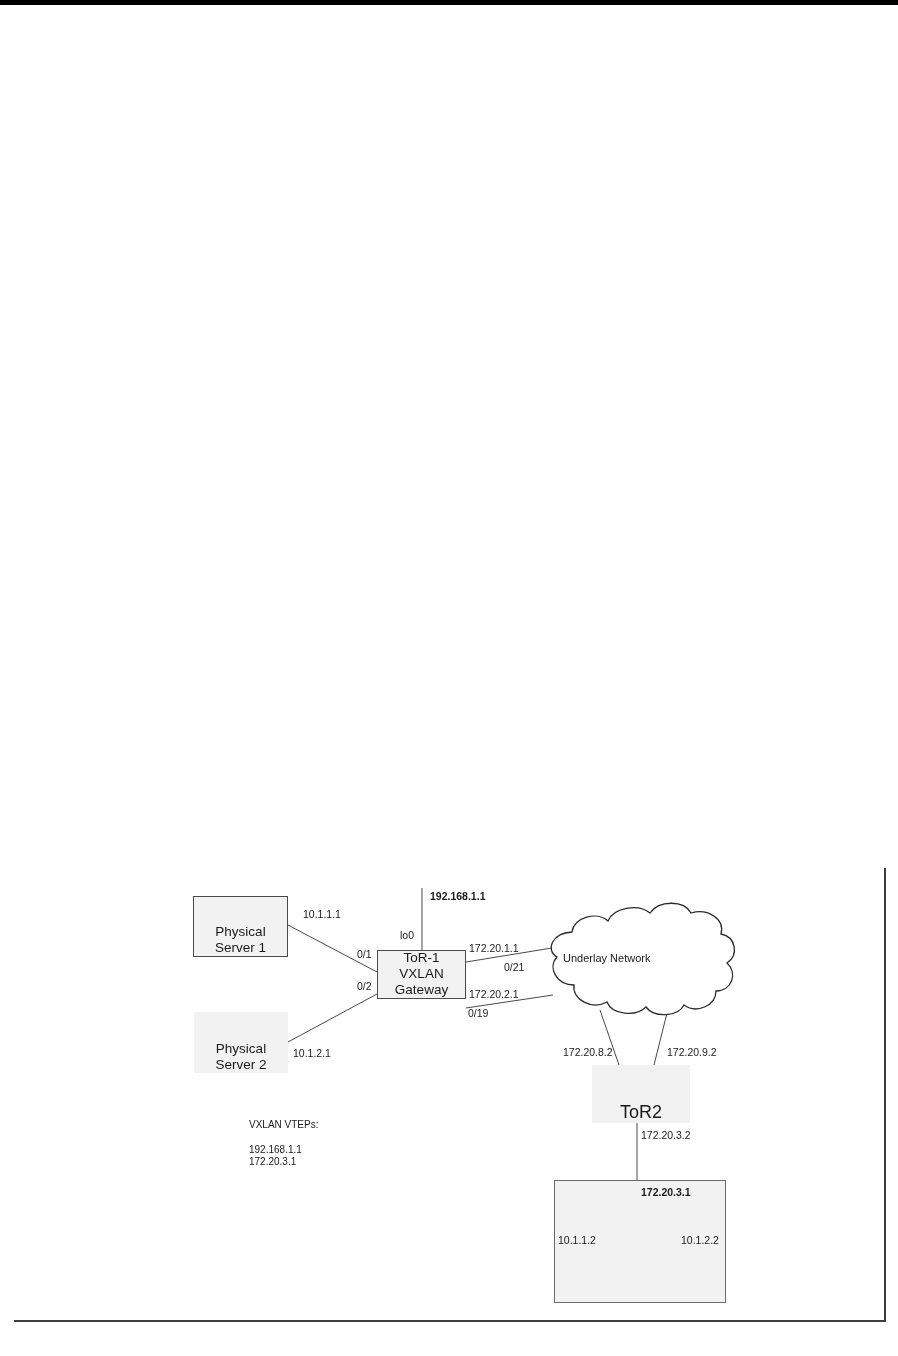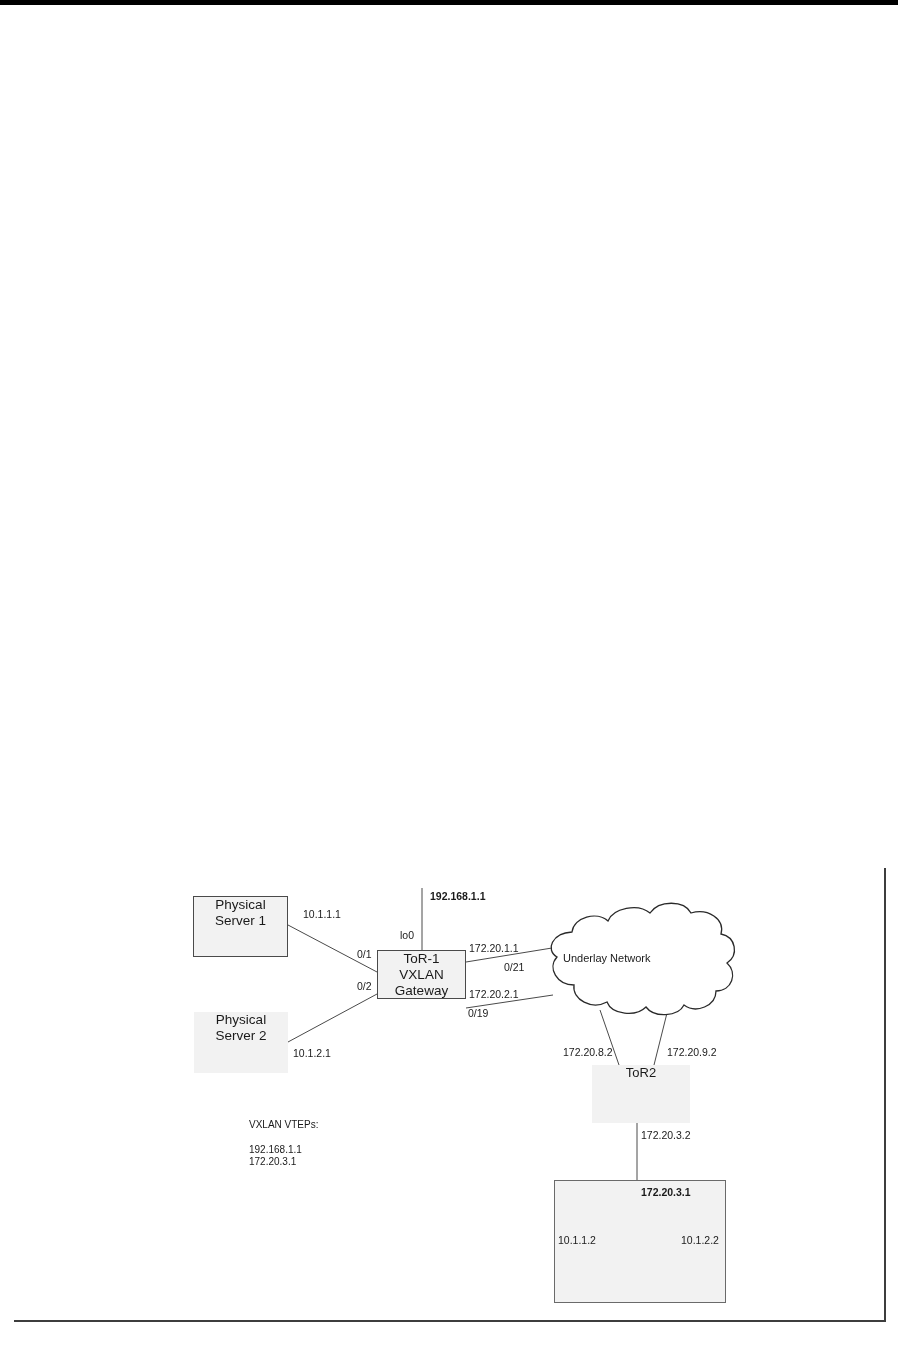--- a/index.html
+++ b/index.html
@@ -55,37 +55,37 @@
     left: 0; top: 0;
     width: 898px;
     height: 1356px;
     pointer-events: none;
   }
   
   .node {
     position: absolute;
     box-sizing: border-box;
     display: flex;
-    align-items: flex-start;
+    align-items: flex-end;
     justify-content: center;
     text-align: center;
     line-height: 1.18;
   }
   .box-bordered {
     background: #f2f2f2;
     border: 1px solid #4a4a4a;
   }
   .box-plain {
     background: #f2f2f2;
     border: none;
   }
   .node-srv1 { left: 193px; top: 896px; width: 95px; height: 61px; font-size: 13.5px; }
   .node-srv2 { left: 194px; top: 1012px; width: 94px; height: 61px; font-size: 13.5px; }
   .node-tor1 { left: 377px; top: 950px; width: 89px; height: 49px; font-size: 13.5px; }
-  .node-tor2 { left: 592px; top: 1065px; width: 98px; height: 58px; font-size: 13px; }
+  .node-tor2 { left: 592px; top: 1065px; width: 98px; height: 58px; font-size: 18px; }
   .node-server-outer {
     left: 554px; top: 1180px; width: 172px; height: 123px;
     background: #f2f2f2;
     border: 1px solid #6a6a6a;
     display: block;
   }
   .cloud-label {
     position: absolute;
     left: 563px; top: 952px;
     width: 148px;

